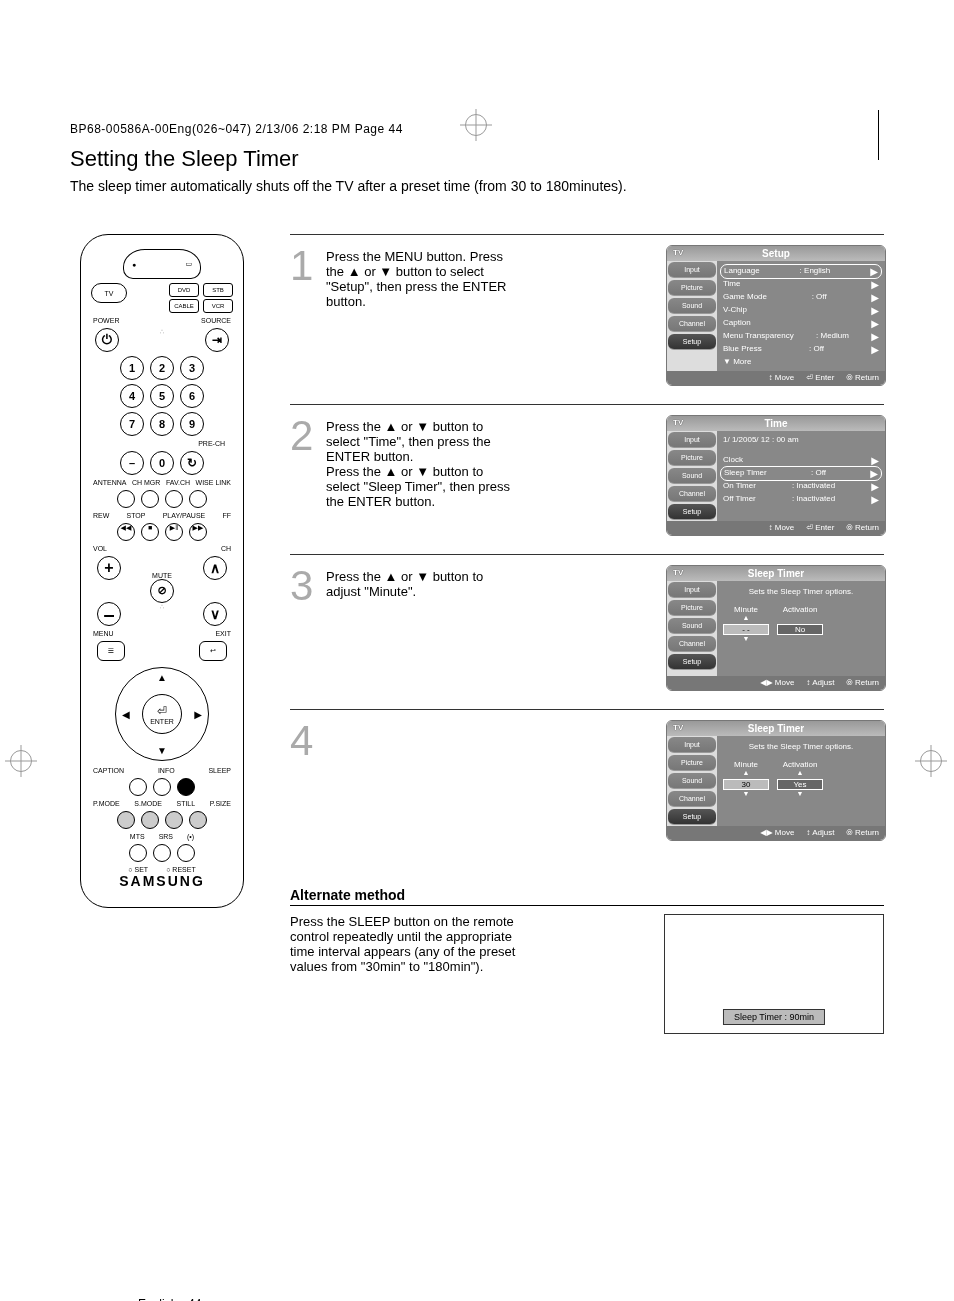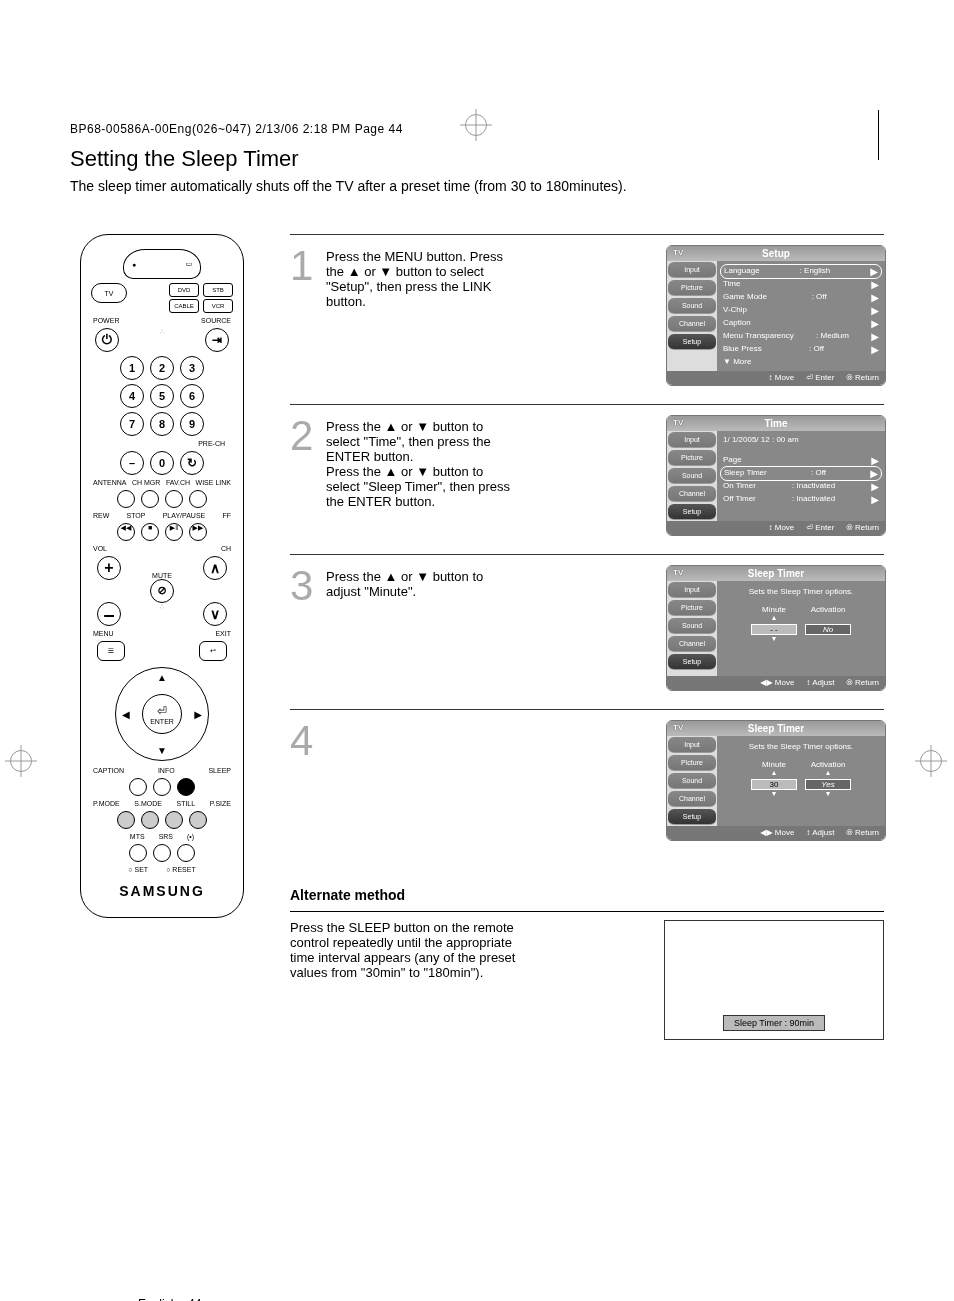--- a/index.html
+++ b/index.html
@@ -118,21 +118,21 @@
   .remote .dpad {
     width:92px; height:92px; margin:6px auto; position:relative;
     border:1px solid #000; border-radius:50%;
   }
   .remote .dpad .center {
     position:absolute; inset:26px; border:1px solid #000; border-radius:50%;
     display:flex; flex-direction:column; align-items:center; justify-content:center;
     font-size:7px;
   }
   .remote .brand {
-    font-size:14px; font-weight:bold; letter-spacing:2px; margin-top:10px;
+    font-size:14px; font-weight:bold; letter-spacing:2px; 
   }
   .remote .clip {
     width:78px; height:30px; margin:0 auto 2px auto;
     border:1px solid #000; border-radius:22px 22px 10px 10px / 18px 18px 10px 10px;
     display:flex; align-items:center; justify-content:space-between; padding:0 8px;
     box-sizing:border-box; font-size:7px;
   }
 
   .step-block {
     border-top:1px solid #333;
@@ -220,34 +220,34 @@
   }
   .osd-footer {
     background:#777; color:#fff; font-size:8px;
     display:flex; justify-content:flex-end; gap:12px;
     padding:2px 6px;
   }
   .osd-sub {
     font-size:8px; text-align:center; margin:2px 0 6px 0;
   }
   .osd-minact {
-    display:flex; justify-content:center; gap:8px; font-size:8px;
+    display:flex; justify-content:flex-start; gap:8px; font-size:8px;
     text-align:center;
     margin-top:9px;
   }
   .osd-minact .val {
     display:inline-block; border:1px solid #fff; padding:0 8px; margin-top:3px;
     background:#bbb; color:#000; min-width:28px;
   }
-  .osd-minact .val.dark { background:#666; color:#fff;font-style:italic;}
+  .osd-minact .val.dark { background:#666; color:#fff;}
 
   .alt-title {
     font-size:14px; font-weight:bold;
     border-bottom:1px solid #000;
-    padding-bottom:8px;
+    padding-bottom:2px;
     margin-top:28px;
   }
   .alt-row {
     display:flex; margin-top:8px;
   }
   .alt-text {
     width:230px; font-size:13px;
   }
   .alt-osd {
     margin-left:auto;
@@ -448,21 +448,21 @@
             <span>○ <span>RESET</span></span>
           </div>
         <div class="brand">SAMSUNG</div>
       </div>
     </div>
 
     <div class="steps-col" id="steps-container">
         <div class="step-block">
           <div class="step-row">
             <div class="step-num">1</div>
-            <div class="step-text">Press the MENU button. Press the ▲ or ▼ button to select "Setup", then press the LINK button.</div>
+            <div class="step-text">Press the MENU button. Press the ▲ or ▼ button to select "Setup", then press the ENTER button.</div>
             <div class="osd-col">
               <div class="osd">
                 <div class="osd-headline">Setup<span class="osd-tv">TV</span></div>
                 <div class="osd-body">
                   <div class="osd-left">
                     <div class="osd-left-item">Input</div>
                     <div class="osd-left-item">Picture</div>
                     <div class="osd-left-item">Sound</div>
                     <div class="osd-left-item">Channel</div>
                     <div class="osd-left-item sel">Setup</div>
@@ -529,21 +529,21 @@
                   <div class="osd-left">
                     <div class="osd-left-item">Input</div>
                     <div class="osd-left-item">Picture</div>
                     <div class="osd-left-item">Sound</div>
                     <div class="osd-left-item">Channel</div>
                     <div class="osd-left-item sel">Setup</div>
                   </div>
                   <div class="osd-right">
                     <div style="text-align: left; font-size: 8px; margin-bottom: 10px;">1/  1/2005/ 12 : 00 am</div>
                     <div class="line">
-                      <span>Page</span>
+                      <span>Clock</span>
                       <span></span>
                       <span class="arrow">▶</span>
                     </div>
                     <div class="line boxed">
                       <span>Sleep Timer</span>
                       <span>: Off</span>
                       <span class="arrow">▶</span>
                     </div>
                     <div class="line">
                       <span>On Timer</span>

